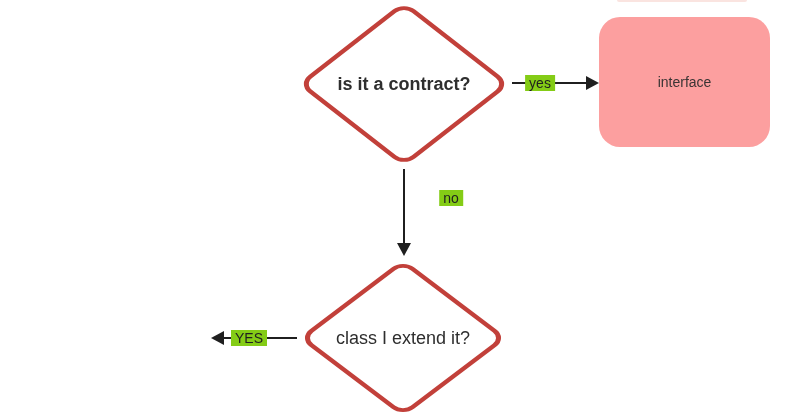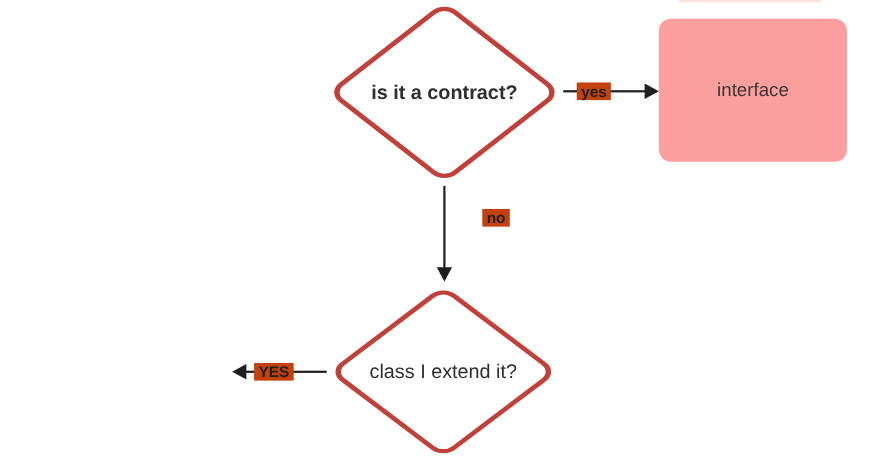--- a/index.html
+++ b/index.html
@@ -51,22 +51,22 @@
     color: var(--decision-text);
     white-space: nowrap;
   }
 
   
   .process {
     position: absolute;
     display: flex;
     align-items: center;
     justify-content: center;
-    border-radius: 11px;
-    font-size: 17px;
+    border-radius: 21px;
+    font-size: 14px;
     white-space: nowrap;
   }
   .process-interface {
     left: 599px; top: 17px; width: 171px; height: 130px;
     background: var(--interface-fill);
     color: #3a3434;
   }
   .process-abstract {
     left: 37px; top: 272px; width: 174px; height: 132px;
     background: var(--abstract-fill);
@@ -95,24 +95,24 @@
   .ah-left {
     left: 211px; top: 331px;
     border-top: 7px solid transparent;
     border-bottom: 7px solid transparent;
     border-right: 13px solid var(--connector);
   }
 
   .edge-label {
     position: absolute;
     transform: translate(-50%,-50%);
-    background: #c2410c;
+    background: #84cc16;
     padding: 0 4px;
     font-size: 14px;
-    font-weight: bold;
+    font-weight: normal;
     color: var(--connector);
     z-index: 3;
     white-space: nowrap;
   }
   .el-yes { left: 540px; top: 83px; }
   .el-no  { left: 404px; top: 198px; margin-left: 47px; }
   .el-YES { left: 249px; top: 338px; }
 
   
   .cropped-shape-top {

